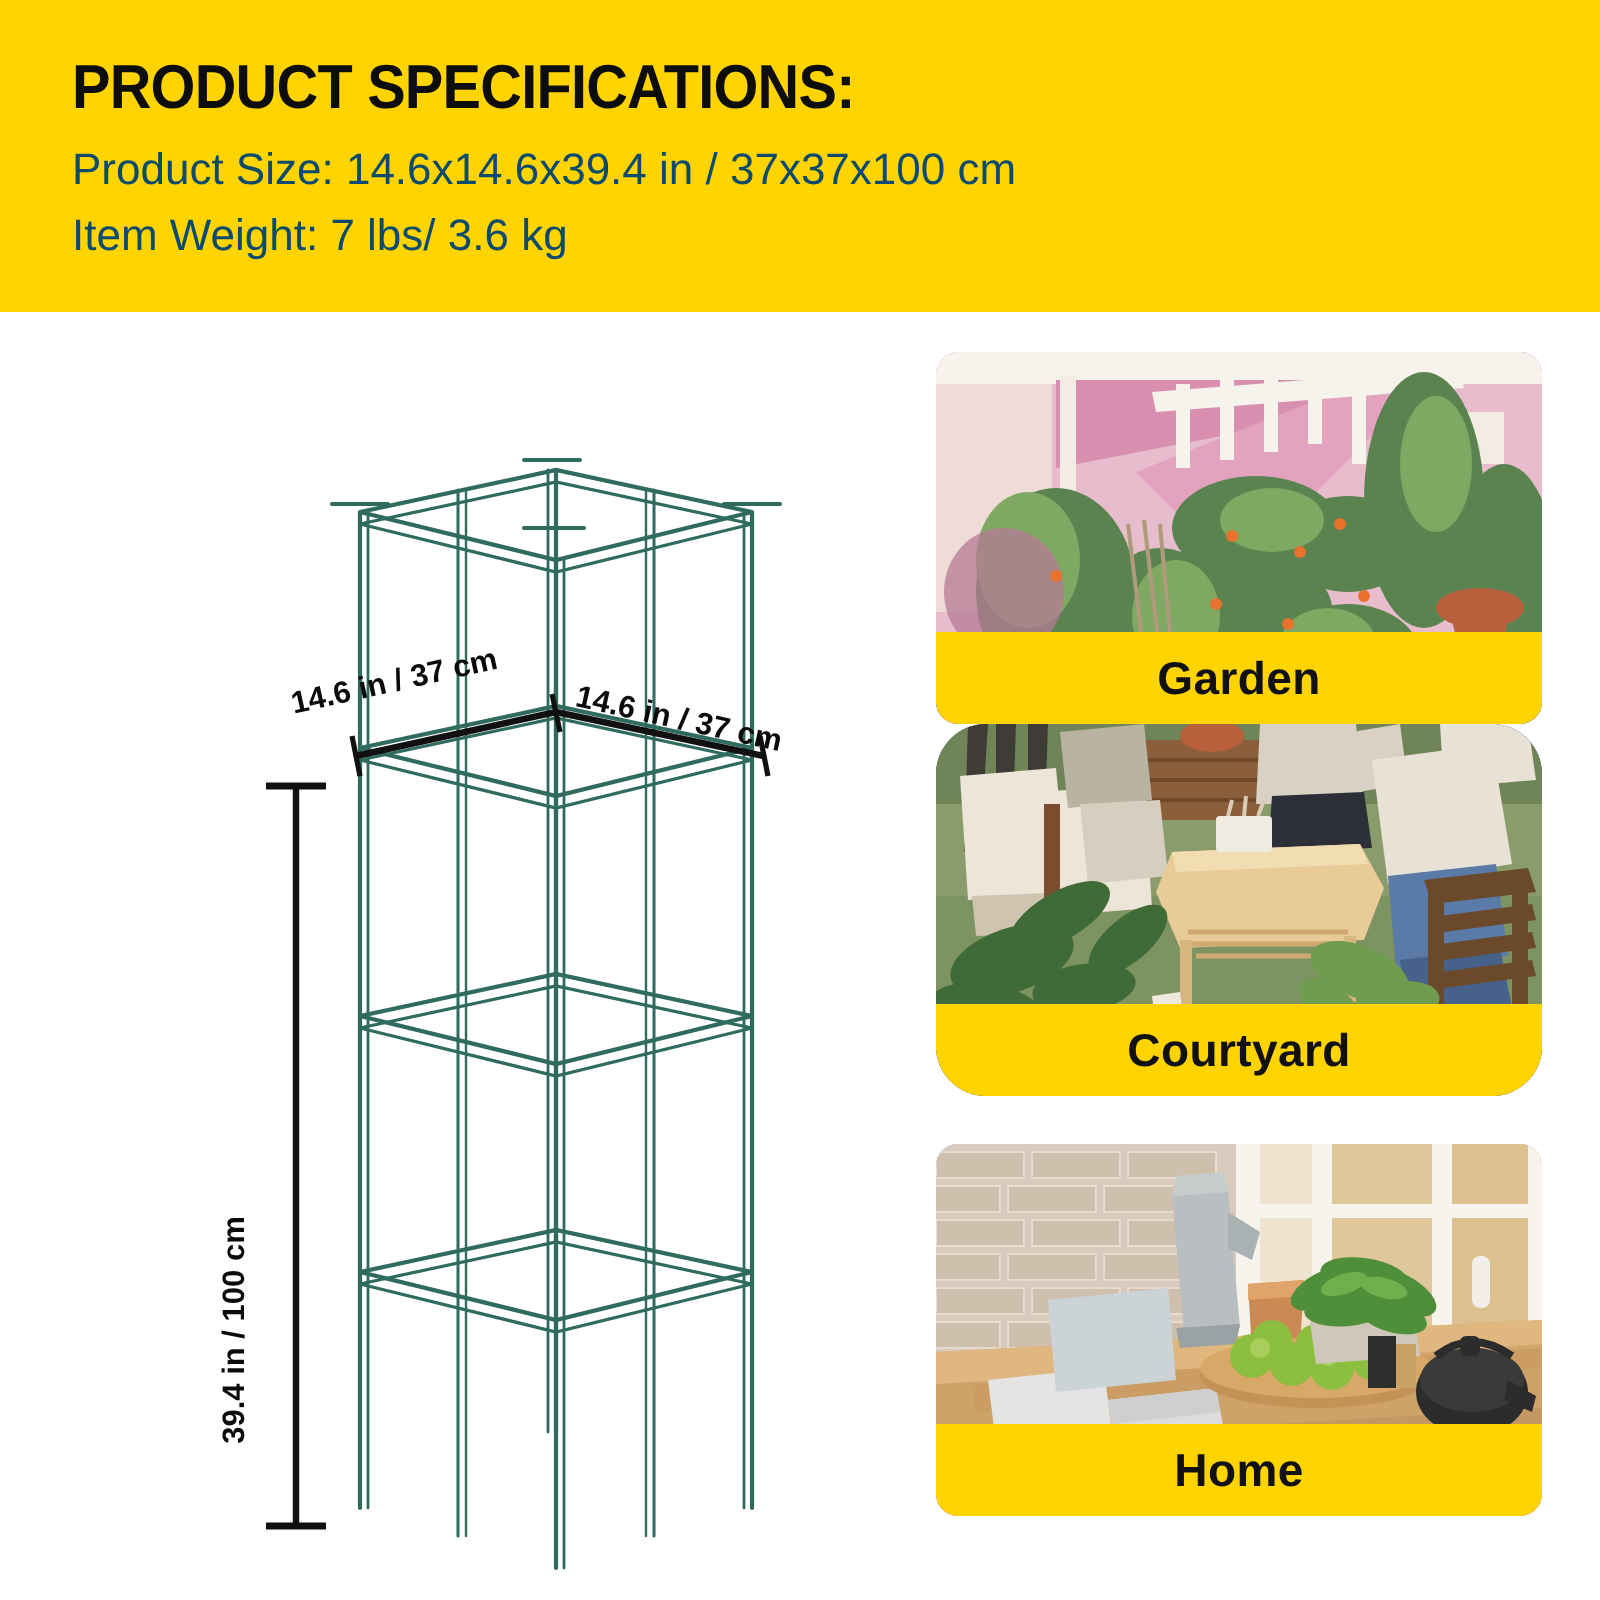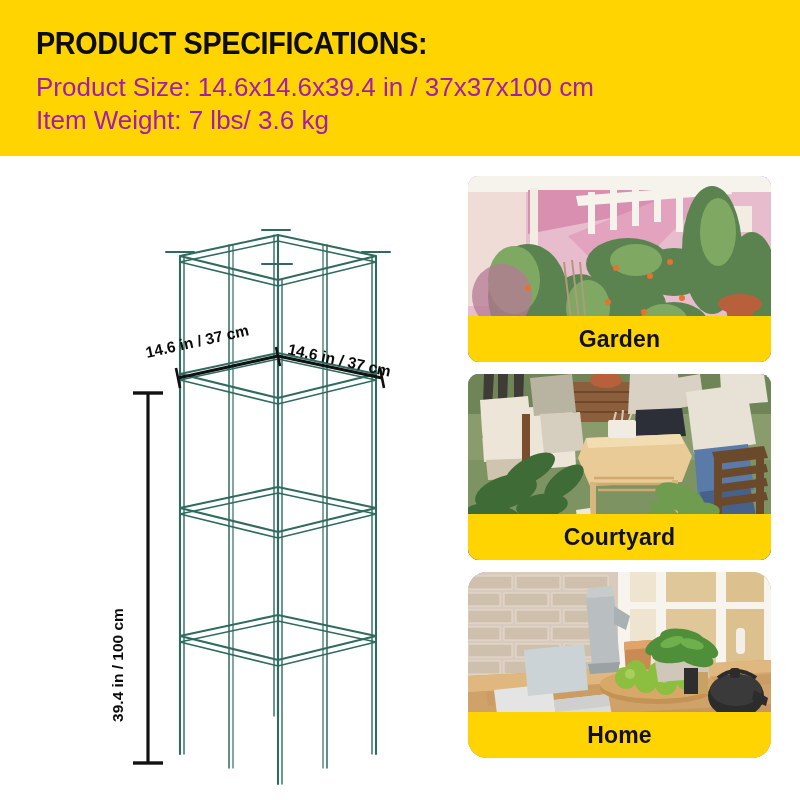--- a/index.html
+++ b/index.html
@@ -18,21 +18,21 @@
   }
   .header-title {
     position:absolute; left:36px; top:26px;
     font-size:31px; font-weight:bold; letter-spacing:-0.4px;
     color:#0d0d0d;
     font-family:"Liberation Sans", sans-serif;
     transform:scaleX(0.93); transform-origin:left center;
   }
   .header-line {
     position:absolute; left:36px;
-    font-size:26px; color:#a21caf; white-space:nowrap;
+    font-size:22px; color:#0c4a6e; white-space:nowrap;
     font-family:"Liberation Sans", sans-serif;
   }
   .hl1 { top:72px; }
   .hl2 { top:105px; }
 
   
   .diagram { position:absolute; left:0; top:156px; width:455px; height:644px; }
   .diagram svg { display:block; }
 
   .dimlabel {
@@ -51,22 +51,22 @@
   }
 
   
   .cards { position:absolute; left:468px; top:176px; width:315px; }
   .card {
     position:absolute; left:0; width:303px; height:186px;
     border-radius:11px; overflow:hidden;
     background:#8b5cf6;
   }
   .card-1 { top:0; }
-  .card-2 { top:198px; }
-  .card-3 { top:396px;border-radius:19px; }
+  .card-2 { top:186px;border-radius:25px; }
+  .card-3 { top:396px; }
   .card-photo { position:absolute; inset:0; }
   .card-photo svg { display:block; width:100%; height:100%; }
   .card-label {
     position:absolute; left:0; bottom:0; width:100%; height:46px;
     background:#FFD400; border-radius:0 0 11px 11px;
     display:flex; align-items:center; justify-content:center;
     font-size:23px; font-weight:bold; color:#111;
     font-family:"Liberation Sans", sans-serif;
     letter-spacing:0.2px;
   }

